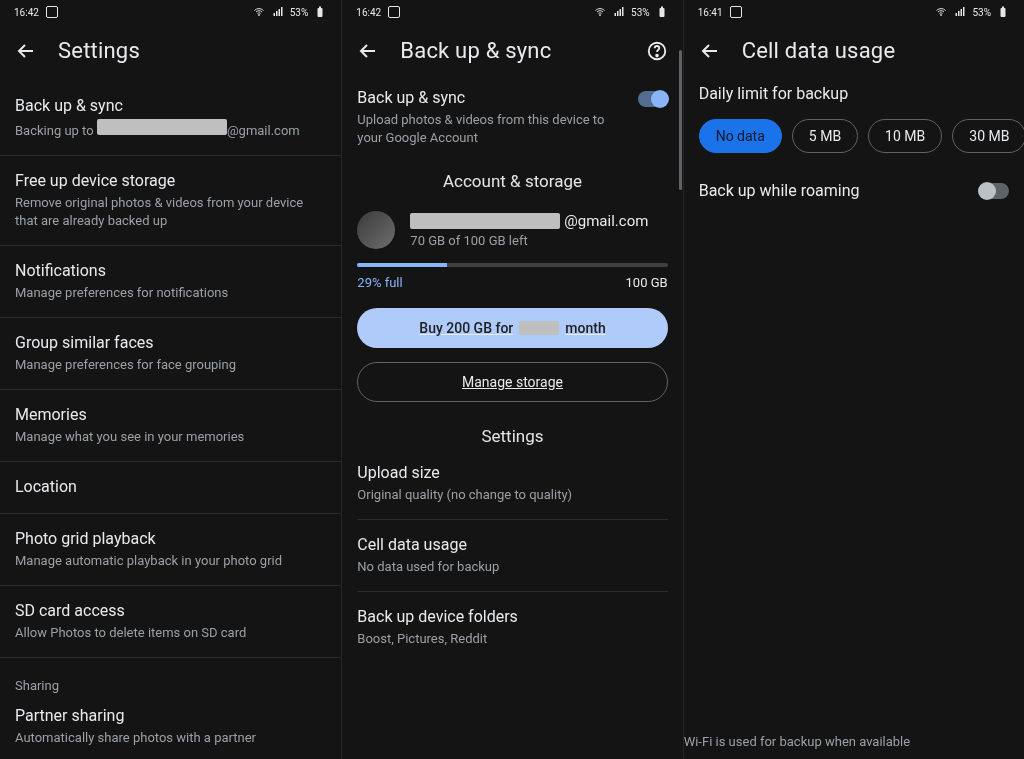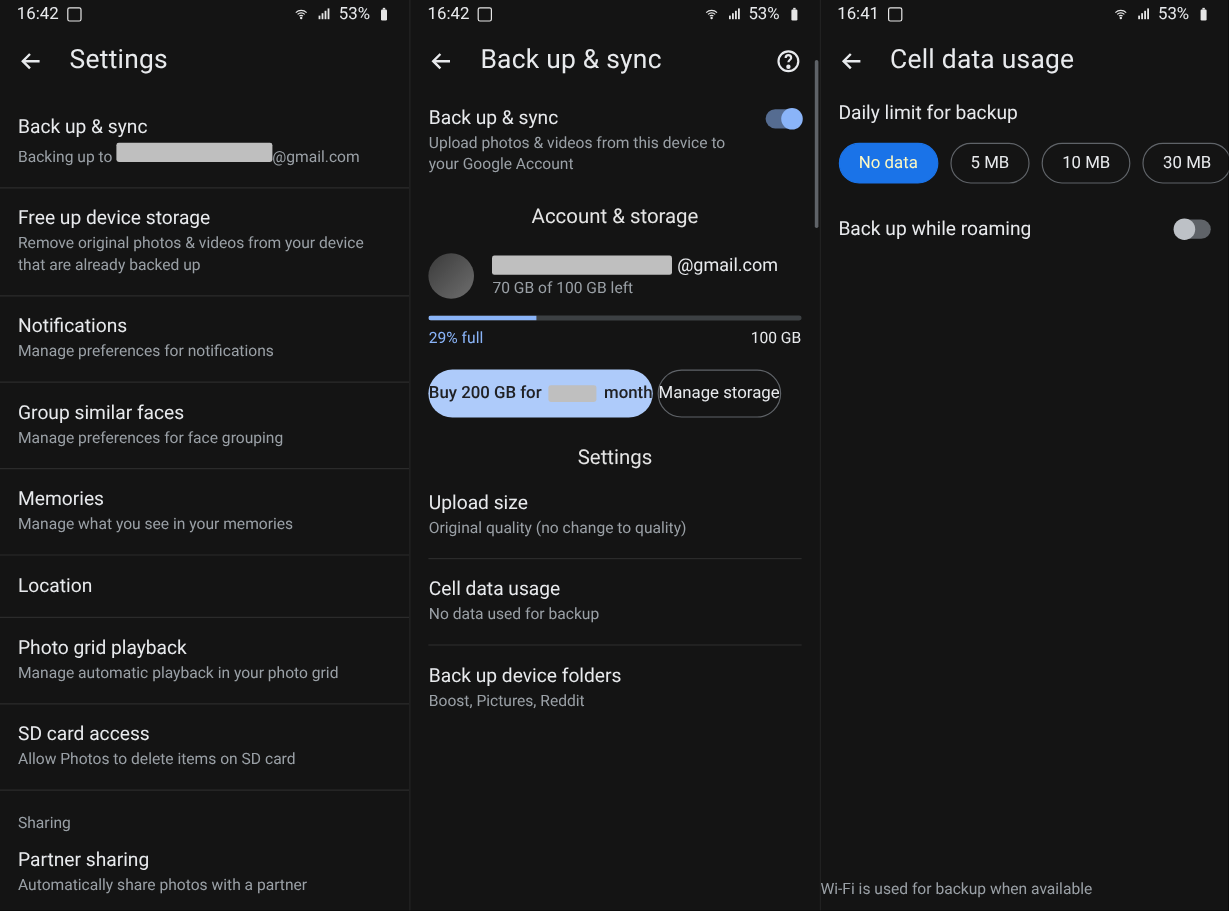--- a/index.html
+++ b/index.html
@@ -8,21 +8,21 @@
 
     .pane {
       width: 341.333px; height: 759px; position: relative; background: #141414;
       color: #e8eaed; overflow: hidden;
     }
     .pane + .pane { border-left: 1px solid rgba(255,255,255,0.08); }
     .pane:nth-child(2) { width: 341.333px; }
 
     
     .statusbar { height: 24px; display: flex; align-items: center; justify-content: space-between;
-       padding: 0 14px; font-size: 14px; color: #e8eaed; }
+       padding: 0 14px; font-size: 10px; color: #e8eaed; }
     .statusbar .left { display: flex; align-items: center; gap: 7px; }
     .statusbar .right { display: flex; align-items: center; gap: 5px; }
     .pic-icon { width: 12px; height: 12px; border: 1.5px solid #e6e6e6; border-radius: 2px; position: relative; display:inline-block; }
     .mini-ic { width: 14px; height: 12px; display:inline-block; }
 
     
     .header { display: flex; align-items: center; padding: 14px 14px 18px 14px; gap: 20px; }
     .back-arrow { width: 24px; height: 24px; display:flex; align-items:center; justify-content:center; cursor:pointer; }
     .title { font-size: 22px; font-weight: 400; letter-spacing: .2px; }
     .spacer { flex: 1; }
@@ -61,35 +61,35 @@
     .blur-box.settings { width:130px; }
     .storage-left { font-size: 13px; color:#9aa0a6; margin-top:3px; }
 
     .progress-wrap { padding: 10px 15px 4px; }
     .progress { height: 4px; width: 100%; background:#3c4043; border-radius: 2px; overflow:hidden; }
     .progress .fill { height:100%; width:29%; background:#8ab4f8; }
     .progress-text { display:flex; justify-content:space-between; font-size:13px; margin-top:8px; }
     .progress-text .pct { color:#8ab4f8; }
     .progress-text .cap { color:#e8eaed; }
 
-    .pill-btns { padding: 14px 15px; display:flex; flex-direction:row; gap:4px; }
+    .pill-btns { padding: 14px 15px; display:flex; flex-direction:column; gap:14px;text-decoration:underline; }
     .pill { height: 40px; border-radius: 20px; display:flex; align-items:center; justify-content:center;
             font-size:14px; gap:6px; cursor:pointer; }
     .pill.primary { background:#aecbfa; color:#202124; font-weight:500; }
     .pill.outline { border:1px solid #5f6368; color:#e8eaed; }
 
     .mid-section-label { font-size:17px; color:#e5e5e5; padding: 10px 15px 6px; text-align: center; }
 
     .scrollbar { position:absolute; right:1px; top:50px; width:3px; height:140px; background:#5f6368; border-radius:2px; }
 
     
     .chips { display:flex; gap:10px; padding: 10px 15px 2px; overflow:hidden; }
     .chip { height: 34px; padding: 0 16px; border-radius: 18px; border:1px solid #5f6368;
             display:flex; align-items:center; font-size:14px; color:#e8eaed; white-space:nowrap; cursor:pointer; }
-    .chip.active { background:#1a73e8; border-color:#1a73e8; color:#fef9c3; }
+    .chip.active { background:#1a73e8; border-color:#1a73e8; color:#0f172a; }
 
     .toggle-row { display:flex; align-items:center; padding: 26px 15px; }
     .toggle-row .label { flex:1; font-size:16px; }
 
     .footer-note { position:absolute; bottom:10px; left:0; right:0; text-align:left; font-size:13px; color:#9aa0a6; }
 
     .divider-thin { height:1px; background:rgba(255,255,255,0.10); margin: 0 15px; }
   </style>
 </head>
 <body>

